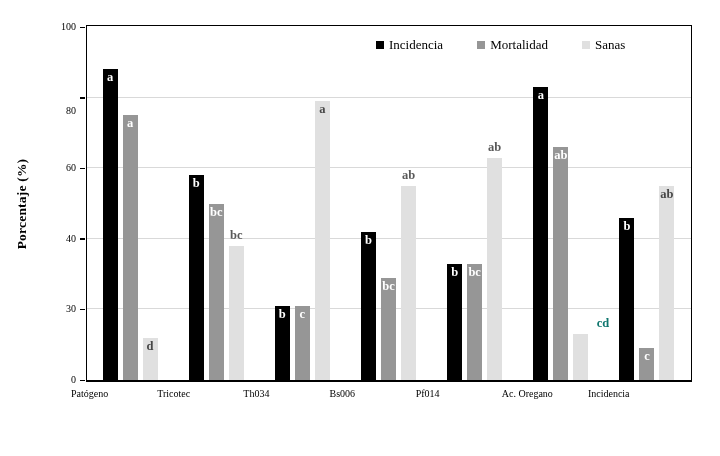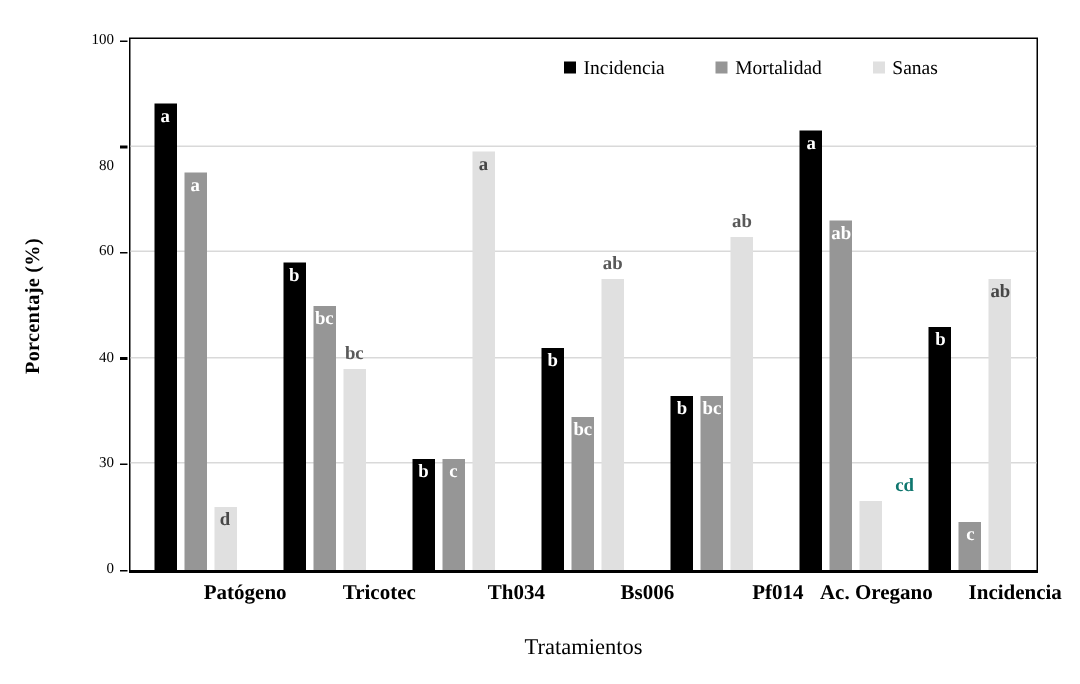--- a/index.html
+++ b/index.html
@@ -13,22 +13,22 @@
     box-sizing:border-box;
     border:1.5px solid #000;border-bottom-width:2px;background:#fff;
   }
   .gridline{position:absolute;left:0;right:0;height:1px;background:#d9d9d9;}
   .ytick-label{
     position:absolute;left:6px;width:70px;height:16px;line-height:16px;
     text-align:right;font-size:10px;
   }
   .ytick-mark{position:absolute;width:5px;height:1.5px;background:#000;left:80px;}
   .cat-label{
-    position:absolute;top:388px;width:120px;margin-left:-60px;text-align:right;
-    font-size:14px;white-space:nowrap;font-weight:bold;
+    position:absolute;top:388px;width:120px;margin-left:-60px;text-align:left;
+    font-size:10px;white-space:nowrap;
   }
   .ylabel{
     position:absolute;left:-68px;top:196px;width:180px;text-align:center;
     transform:rotate(-90deg);font-weight:bold;font-size:13.5px;letter-spacing:.2px;
   }
   .xlabel{
     position:absolute;left:86px;width:606px;top:424px;text-align:center;
     font-size:15px;
   }
   #legend{
@@ -129,14 +129,13 @@
   </div>
   <div id="xaxis">
       <div class="cat-label" style="left: 131.071px;">Patógeno</div>
       <div class="cat-label" style="left: 217.214px;">Tricotec</div>
       <div class="cat-label" style="left: 303.357px;">Th034</div>
       <div class="cat-label" style="left: 389.5px;">Bs006</div>
       <div class="cat-label" style="left: 475.643px;">Pf014</div>
       <div class="cat-label" style="left: 561.786px;">Ac. Oregano</div>
       <div class="cat-label" style="left: 647.929px;">Incidencia</div>
     </div>
-  <div class="xlabel">Tratamientos</div>
 </div>
 
 </body></html>

